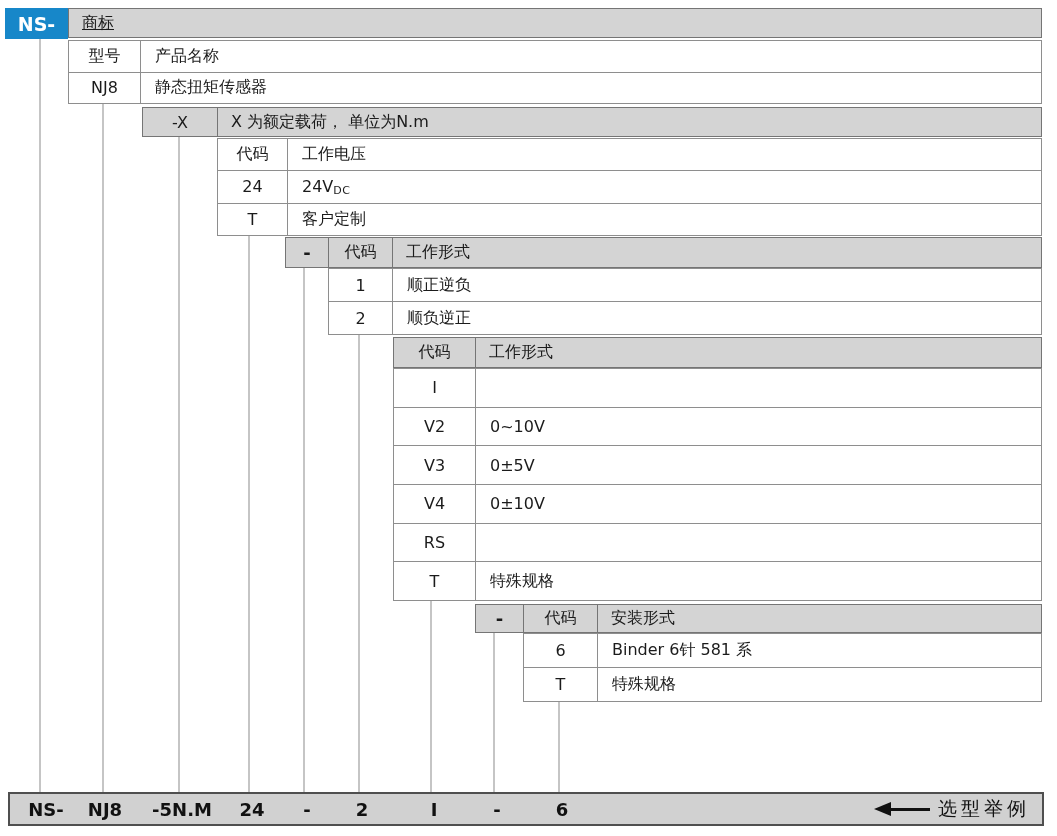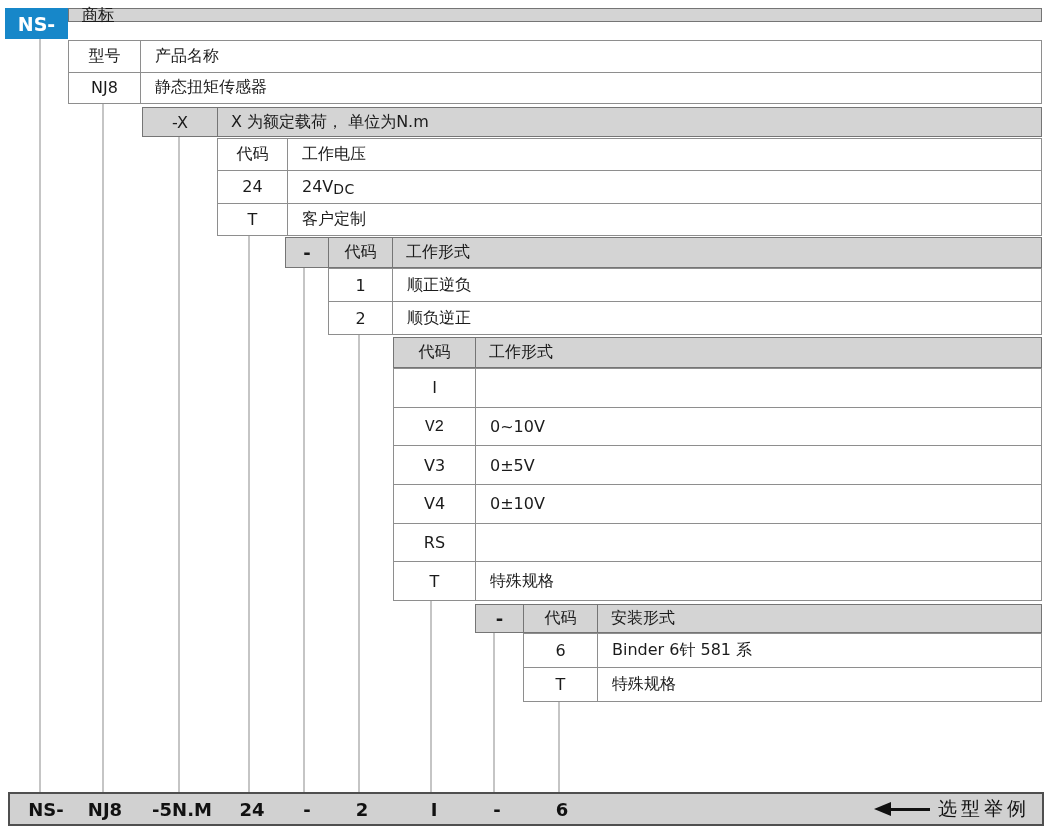--- a/index.html
+++ b/index.html
@@ -26,21 +26,21 @@
   .band .bcell.code { justify-content:center; border-right:1px solid #757575; }
   .band .bcell.dash { justify-content:center; border-right:1px solid #757575; font-weight:bold; font-size:18px; }
   .band .bcell.desc { flex:1; padding-left:13px; }
 
   .tbl { background:#ffffff; border:1px solid #8e8e8e; display:flex; flex-direction:column; }
   .tbl .trow { flex:1; display:flex; align-items:stretch; }
   .tbl .trow + .trow { border-top:1px solid #8e8e8e; }
   .tbl .ccode { display:flex; align-items:center; justify-content:center; border-right:1px solid #8e8e8e; box-sizing:border-box;text-align:center; }
   .tbl .cdesc { flex:1; display:flex; align-items:center; padding-left:14px; }
 
-  .sub { font-size:14px; letter-spacing:0.5px; align-self:flex-end; padding-bottom:6px; }
+  .sub { font-size:11px; letter-spacing:0.5px; align-self:flex-end; padding-bottom:6px; }
 
   
   .ebar {
     background:#d1d1d1; border:2px solid #4f4f4f; box-sizing:border-box;
   }
   .ecode {
     position:absolute; top:0; bottom:0; display:flex; align-items:center;
     transform:translateX(-50%); font-weight:bold; font-size:18px; color:#111111;
   }
   .pointer {
@@ -66,21 +66,21 @@
   <div class="vline" style="left:248px; top:236px; height:556px;"></div>
   <div class="vline" style="left:303px; top:268px; height:524px;"></div>
   <div class="vline" style="left:358px; top:335px; height:457px;"></div>
   <div class="vline" style="left:430px; top:601px; height:191px;"></div>
   <div class="vline" style="left:493px; top:633px; height:159px;"></div>
   <div class="vline" style="left:558px; top:702px; height:90px;"></div>
 
   <div class="abs brand-box" style="left:5px; top:8px; width:63px; height:31px;">
     <span>NS-</span>
   </div>
-  <div class="abs band" style="left:68px; top:8px; width:974px; height:14px;text-decoration:underline;">
+  <div class="abs band" style="left:68px; top:8px; width:974px; height:30px;text-decoration:underline;">
     <div class="bcell desc">商标</div>
   </div>
 
   <div class="abs tbl" style="left:68px; top:40px; width:974px; height:64px;">
     <div class="trow">
       <div class="ccode" style="width:72px;">型号</div>
       <div class="cdesc">产品名称</div>
     </div>
     <div class="trow">
       <div class="ccode" style="width:72px;">NJ8</div>
@@ -131,21 +131,21 @@
   <div class="abs band" style="left:393px; top:337px; width:649px; height:31px;">
     <div class="bcell code" style="width:82px;">代码</div>
     <div class="bcell desc">工作形式</div>
   </div>
 
   <div class="abs tbl" style="left:393px; top:368px; width:649px; height:233px;">
     <div class="trow">
       <div class="ccode" style="width:82px;">I</div>
     </div>
     <div class="trow">
-      <div class="ccode" style="width:82px;font-family:Liberation Mono, monospace;">V2</div>
+      <div class="ccode" style="width:82px;">V2</div>
       <div class="cdesc">0~10V</div>
     </div>
     <div class="trow">
       <div class="ccode" style="width:82px;">V3</div>
       <div class="cdesc">0±5V</div>
     </div>
     <div class="trow">
       <div class="ccode" style="width:82px;">V4</div>
       <div class="cdesc">0±10V</div>
     </div>

